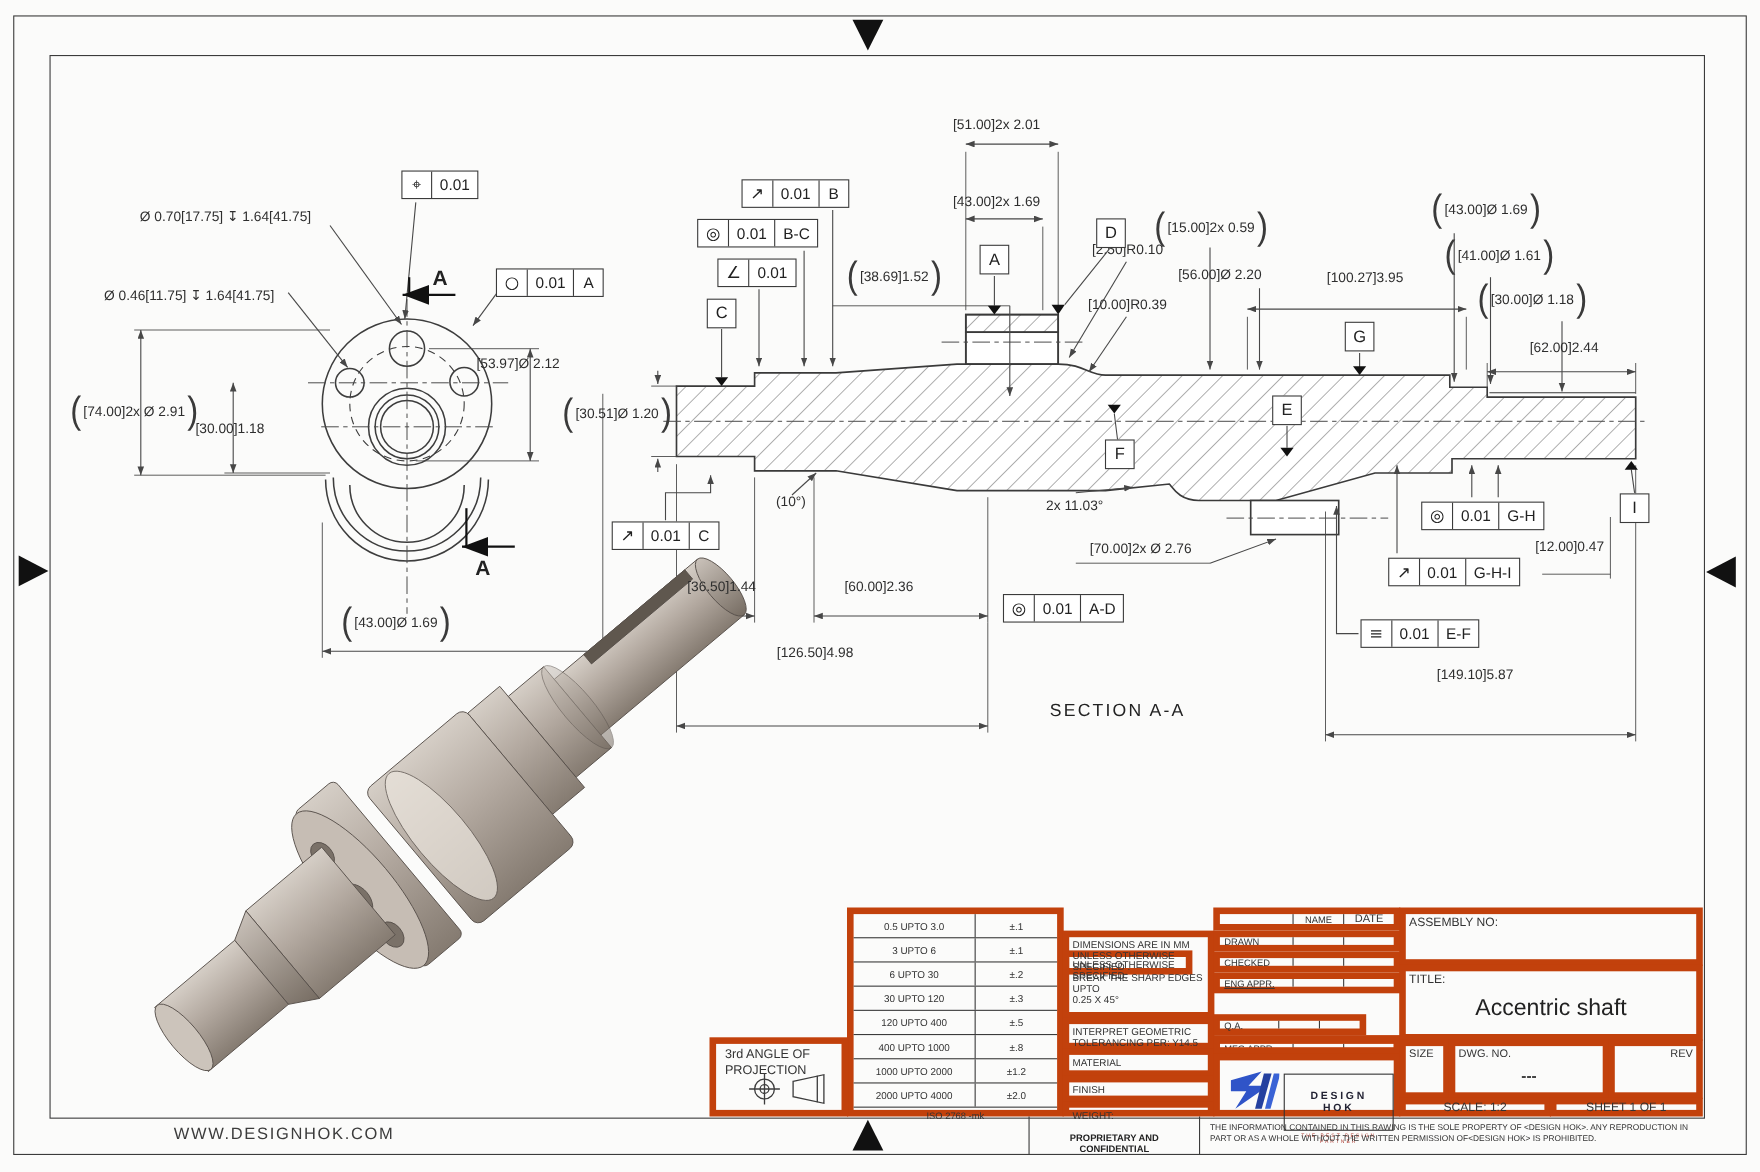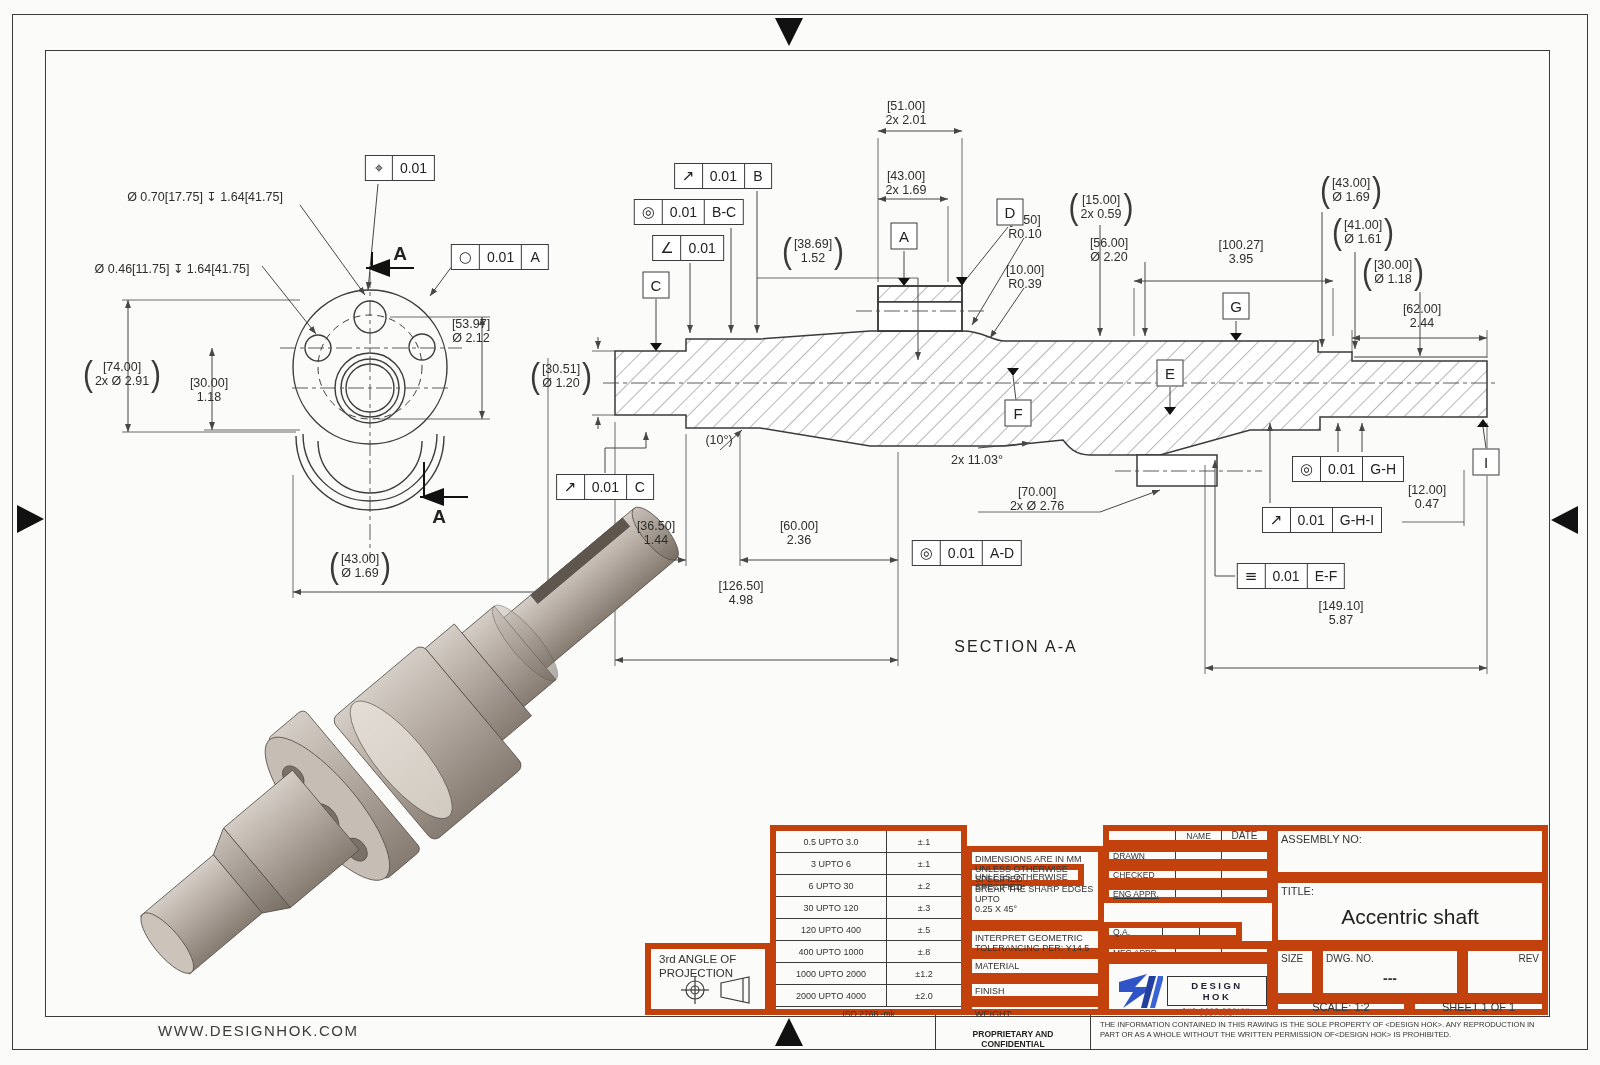--- a/index.html
+++ b/index.html
@@ -4,21 +4,21 @@
 <style>
   html,body{margin:0;padding:0}
   body{width:1600px;height:1065px;position:relative;overflow:hidden;
        background:#fbfbfa;color:#333;font-family:"Liberation Sans",sans-serif;}
   .abs{position:absolute}
   .frame{position:absolute;border:1.6px solid #3b3b3b}
   #drawing-svg{position:absolute;left:0;top:0}
   
   .ann{position:absolute;transform:translate(-50%,-50%);display:flex;align-items:center;gap:1px;
        font-size:12.5px;color:#2e2e2e;white-space:nowrap;line-height:1.12;z-index:5}
-  .ann .lines{display:flex;flex-direction:column;align-items:center}
+  .ann .lines{display:flex;flex-direction:row;align-items:flex-end}
   .ann .par{font-size:30px;font-weight:300;color:#3a3a3a;transform:scaleY(1.15);padding:0 1px}
   .ann.big{font-size:19px;font-weight:bold;color:#222}
   
   .fcf{position:absolute;transform:translate(-50%,-50%);display:flex;background:#fff;
        border:1.4px solid #3b3b3b;font-size:14px;color:#222;z-index:6}
   .fcf span{padding:1px 7px;border-right:1.4px solid #3b3b3b;display:flex;align-items:center;
        justify-content:center;min-width:12px;height:22px}
   .fcf span:last-child{border-right:none}
   .fcf .sym{font-family:"DejaVu Sans",sans-serif;font-size:15px}
   
@@ -368,21 +368,21 @@
       </span>
     </div>
     <div class="ann" style="left: 561px; top: 376px;">
       <span class="par">(</span>
       <span class="lines">
         <span>[30.51]</span>
         <span>Ø 1.20</span>
       </span>
       <span class="par">)</span>
     </div>
-    <div class="ann" style="left: 719px; top: 440px;">
+    <div class="ann" style="left: 719px; top: 456px;">
       <span class="lines">
         <span>(10°)</span>
       </span>
     </div>
     <div class="ann" style="left: 977px; top: 460px;">
       <span class="lines">
         <span>2x 11.03°</span>
       </span>
     </div>
     <div class="ann" style="left: 1037px; top: 499px;">
@@ -574,21 +574,21 @@
   </div>
 <div class="cell" style="left:1103px;top:941px;width:170px;height:17px"></div>
 
 <div class="cell" style="left:1103px;top:958px;width:170px;height:57px">
   <svg width="46" height="40" style="position:absolute;left:8px;top:8px">
     <polygon points="2,10 30,2 18,15 36,15 6,36 16,20 2,20" fill="#2f54c8"></polygon>
     <polygon points="32,4 39,4 30,36 24,36" fill="#24409f"></polygon>
     <polygon points="41,4 47,4 38,36 33,36" fill="#3a63d6"></polygon>
   </svg>
   <div style="position:absolute;left:58px;top:12px;text-align:center">
-    <div style="border:1.4px solid #333;padding:3px 7px;font-size:9.5px;font-weight:bold;letter-spacing:2.5px;color:#223">DESIGN HOK</div>
+    <div style="border:1.4px solid #333;padding:14px 7px;font-size:9.5px;font-weight:bold;letter-spacing:2.5px;color:#223">DESIGN HOK</div>
     <div style="font-size:4.6px;letter-spacing:1.8px;color:#b0453a;margin-top:2px">THE BEST DESIGN PARTNER</div>
   </div>
 </div>
 
 <div class="cell" style="left:1272px;top:825px;width:276px;height:53px">
   <span class="lbl" style="font-size:11px">ASSEMBLY NO:</span>
   </div>
 <div class="cell" style="left:1272px;top:877px;width:276px;height:69px">
   <span class="lbl" style="font-size:11px">TITLE:</span>
   <div class="center-txt" style="font-size:21px;color:#222;margin-top:6px">Accentric shaft</div>

